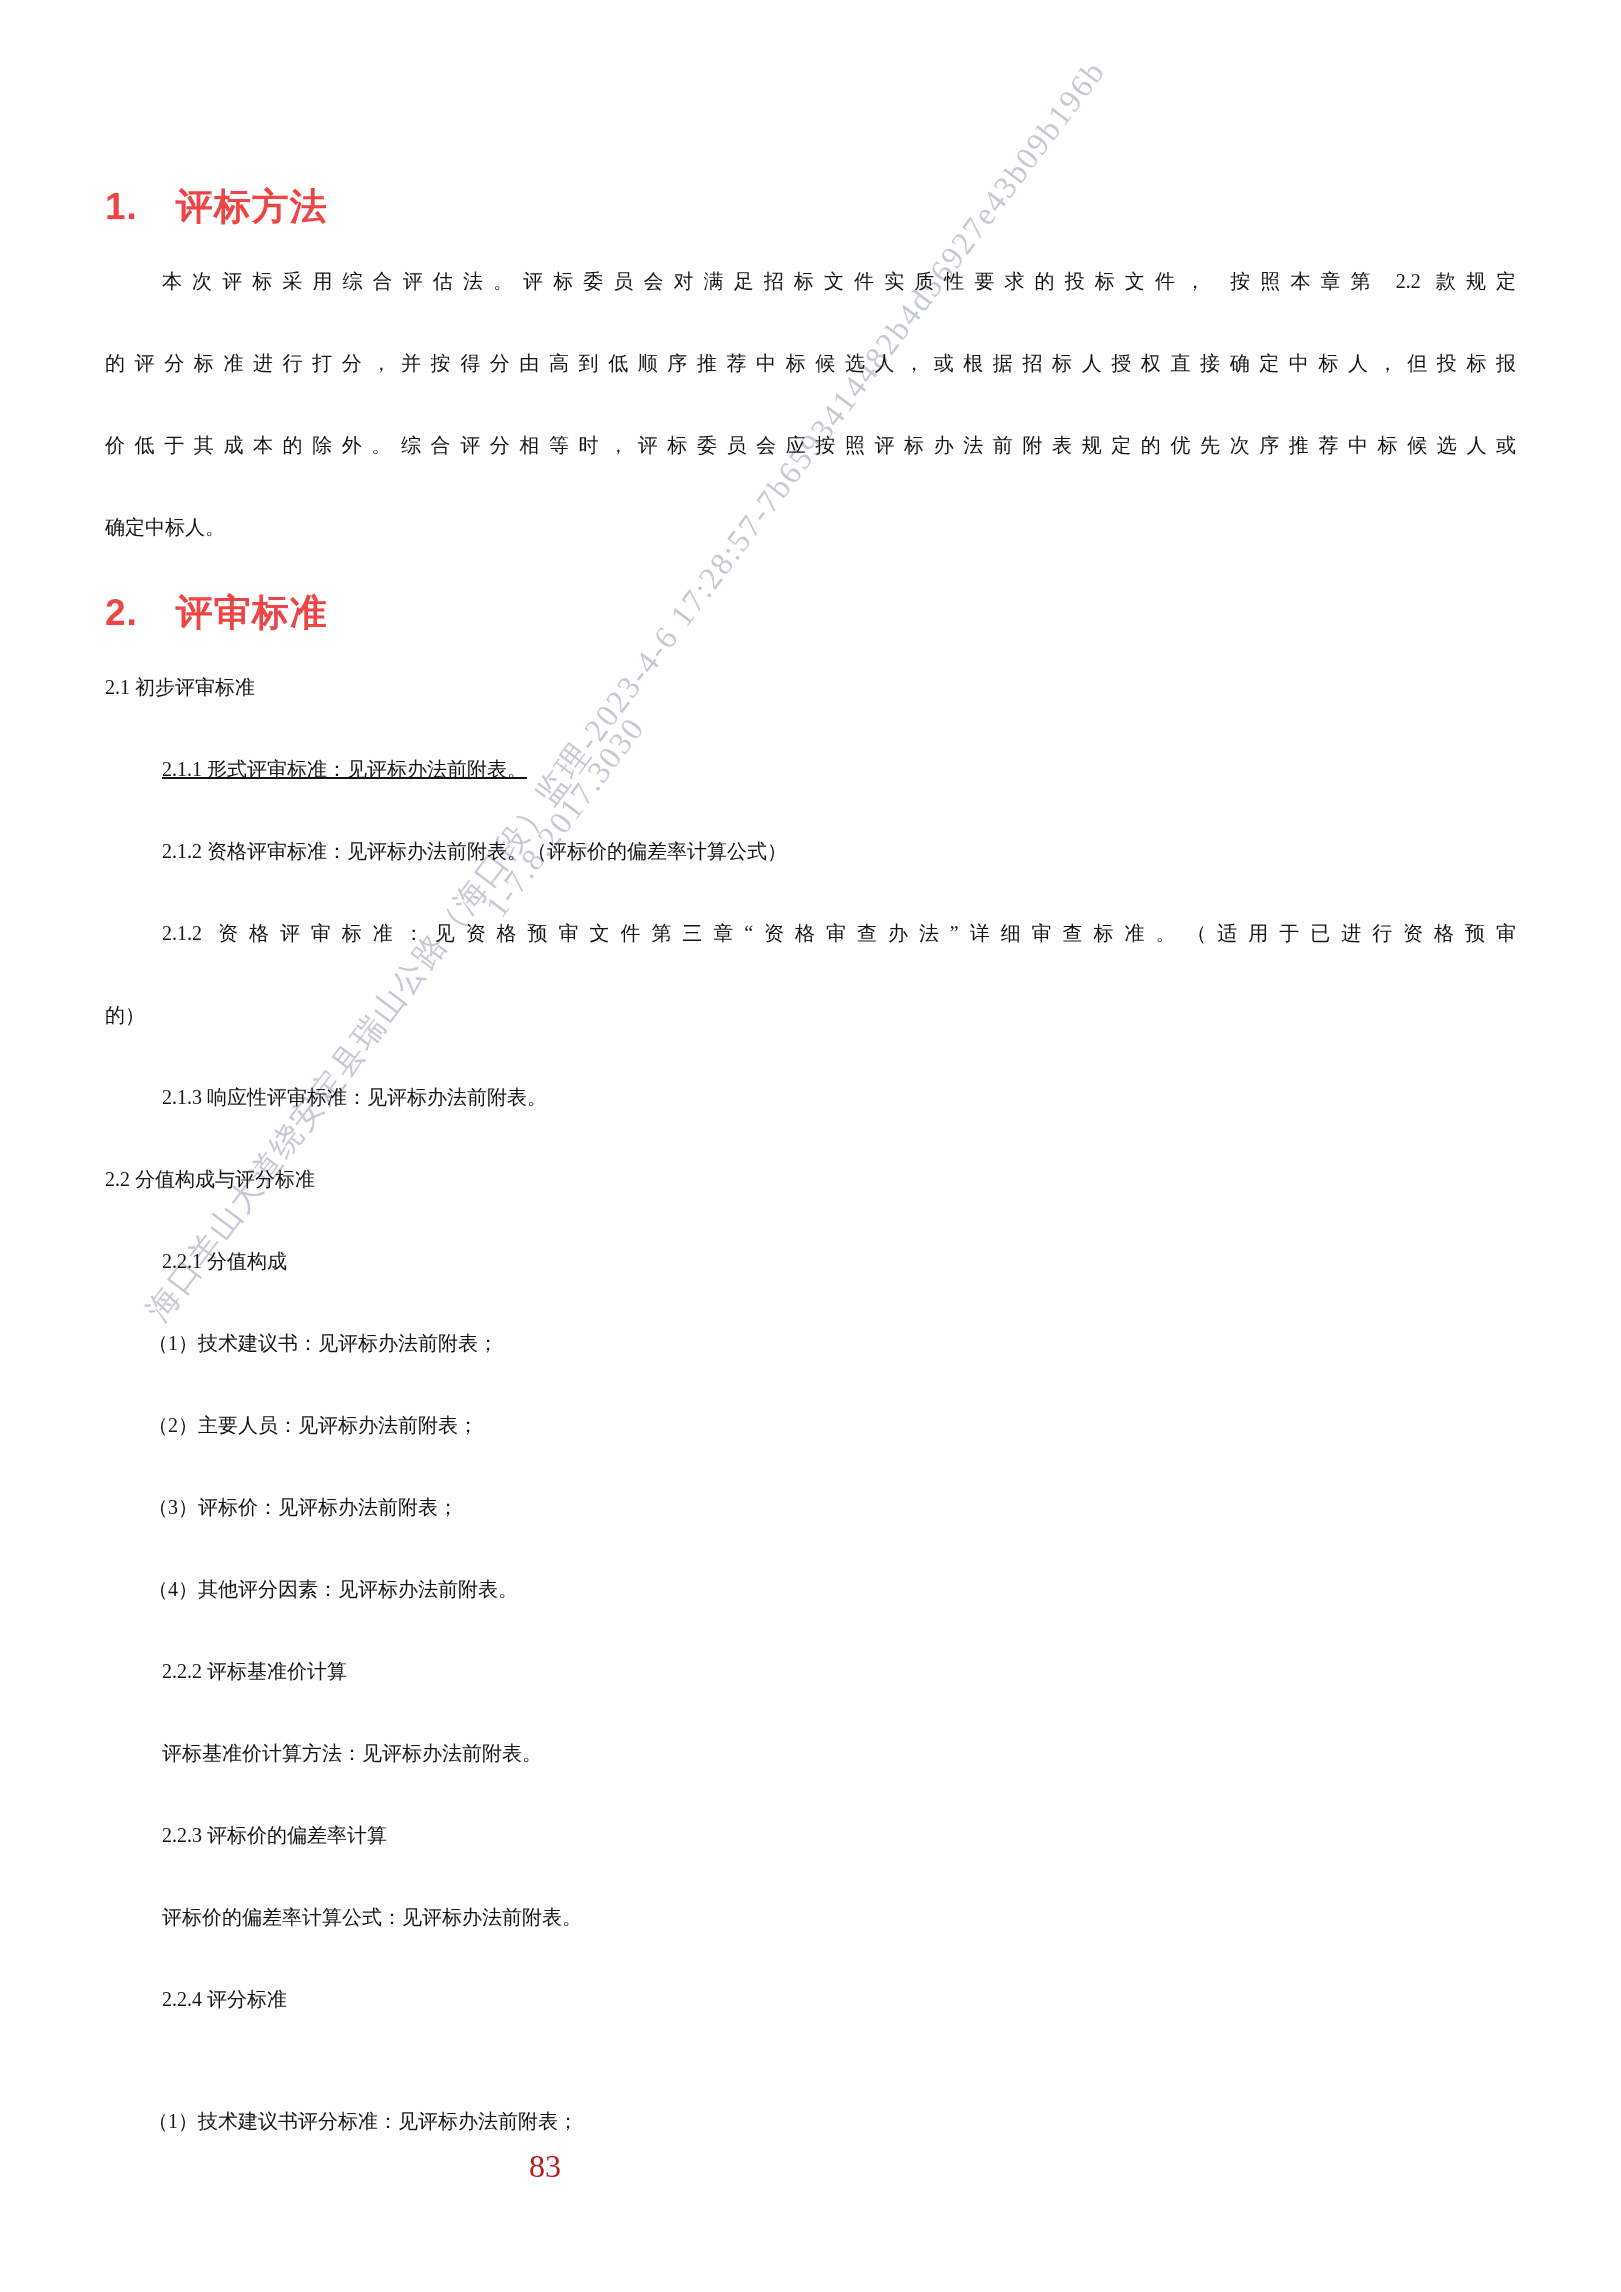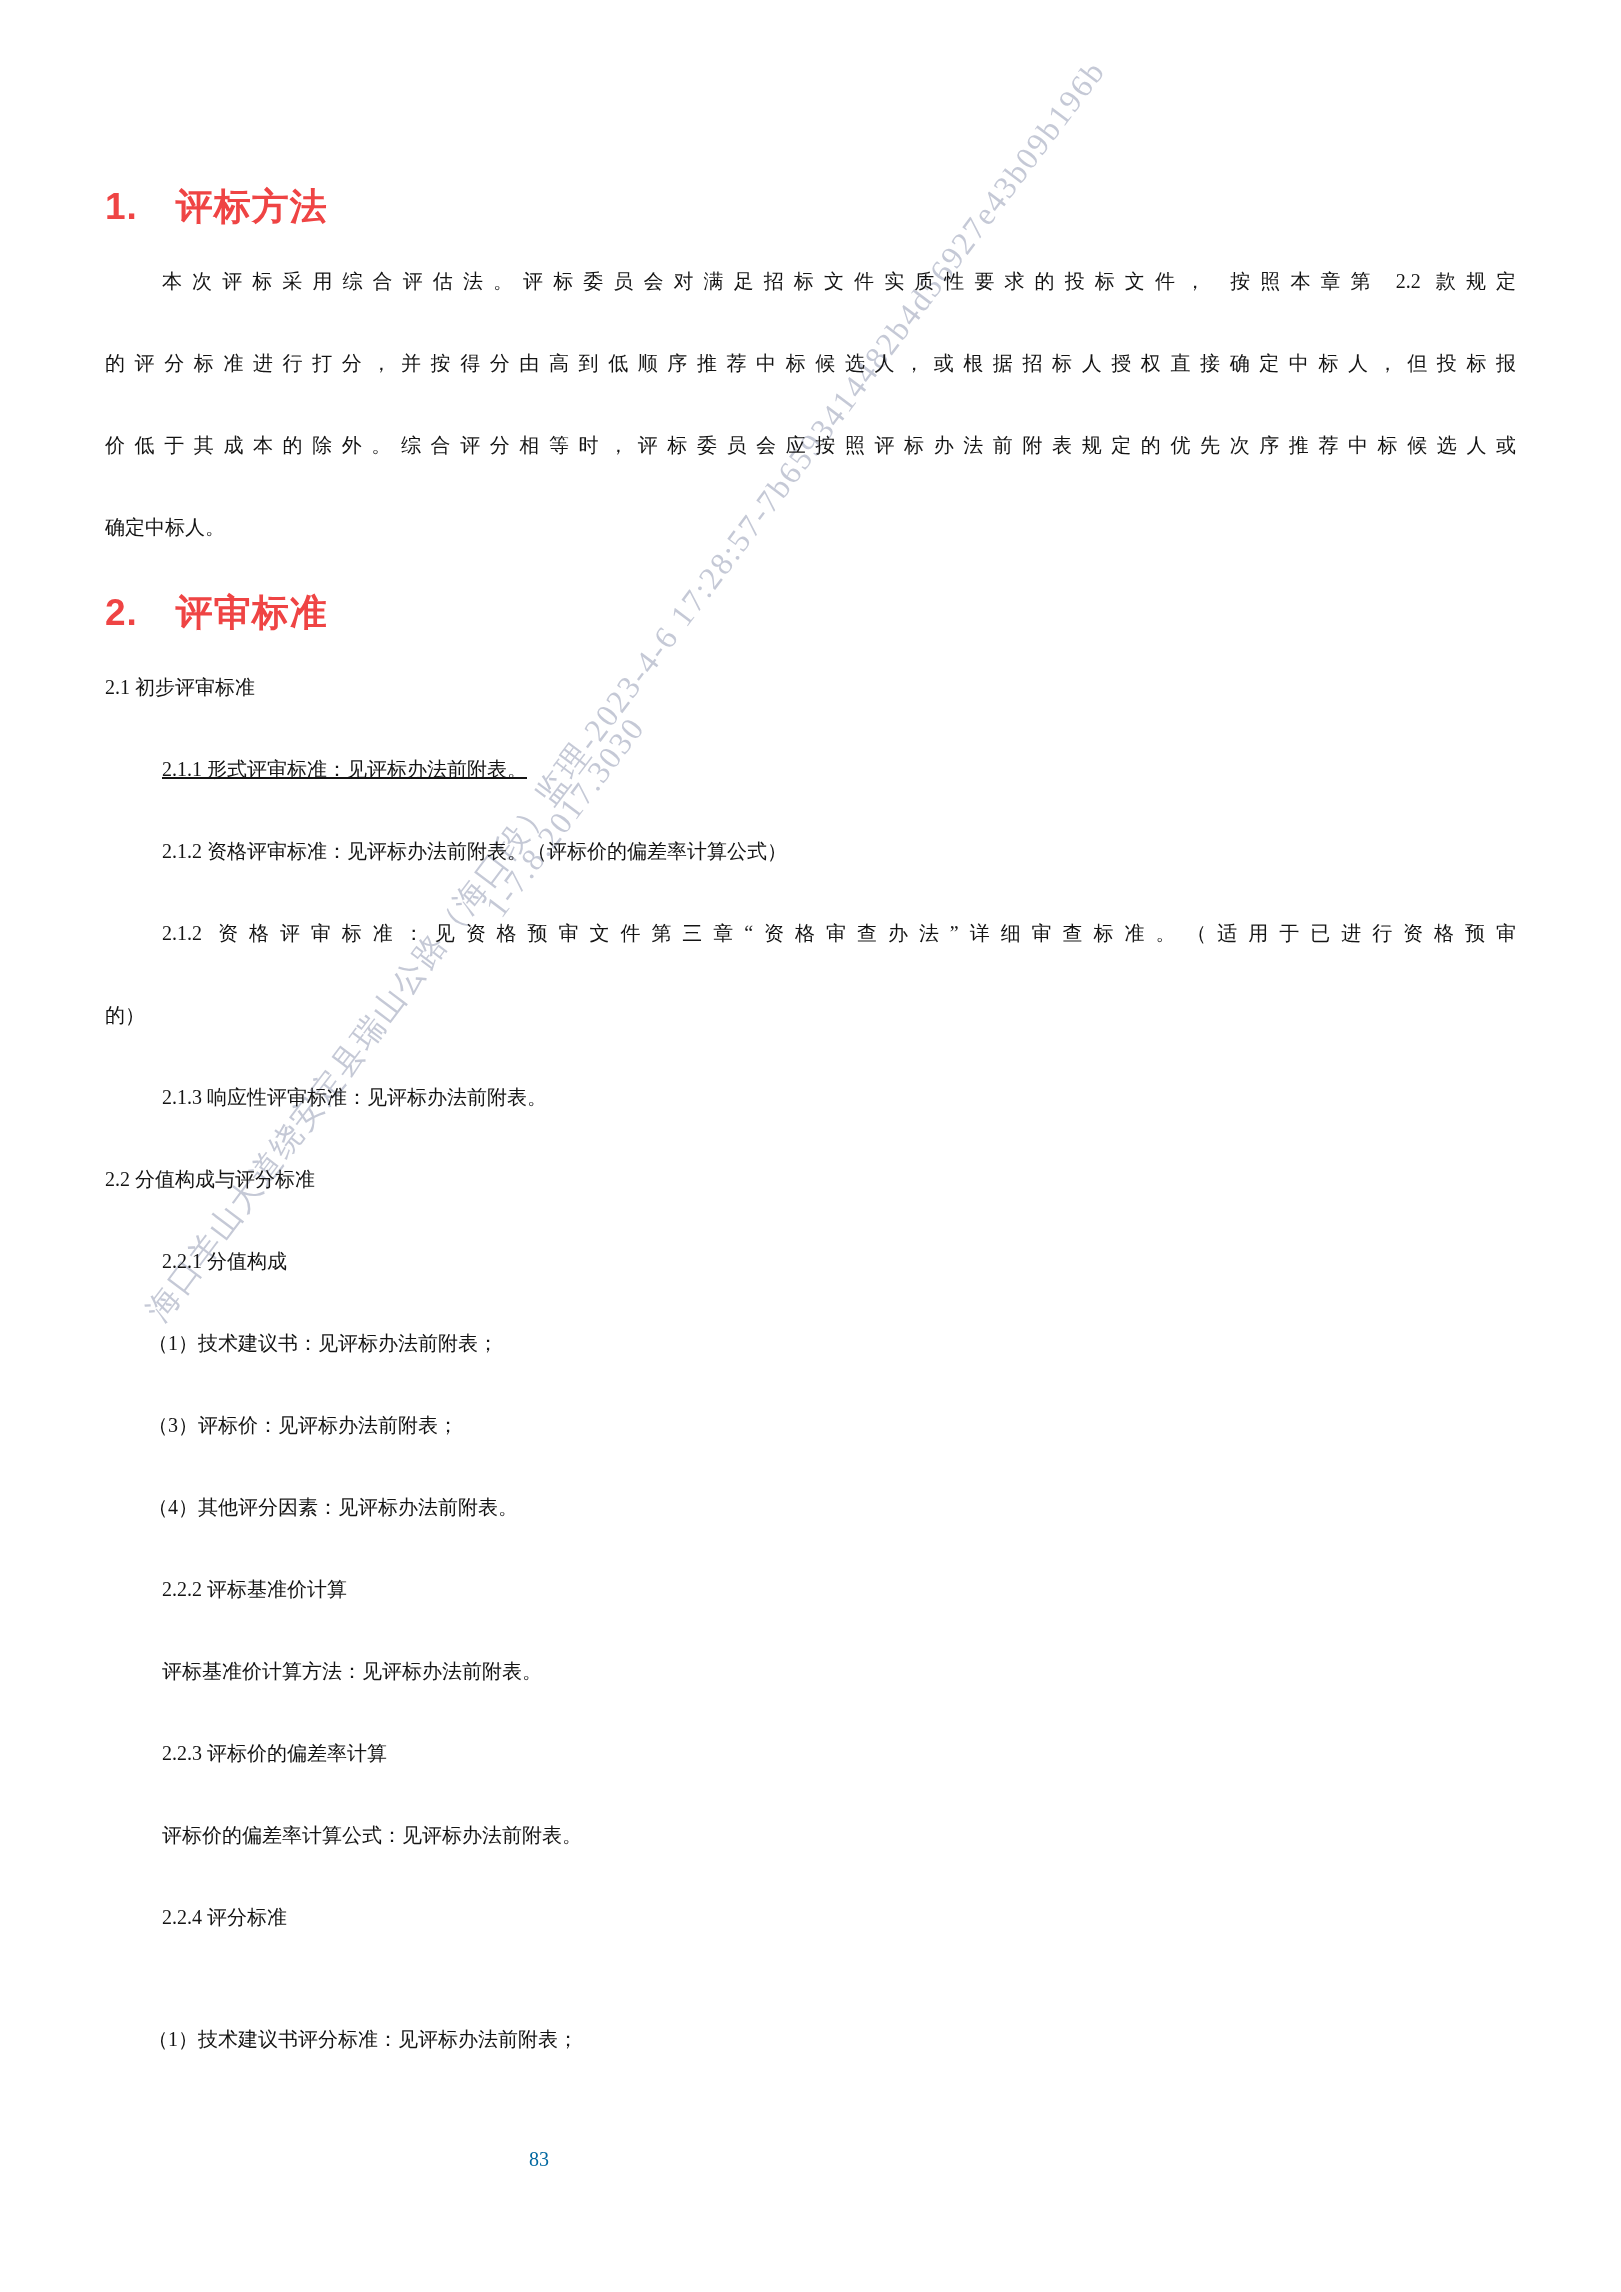--- a/index.html
+++ b/index.html
@@ -34,21 +34,21 @@
     font-size:20px;
     white-space:pre-wrap;
   }
   .justify{
     text-align:justify;
     text-align-last:justify;
   }
   
   .page-number{
     position:absolute;left:529px;top:2148px;z-index:1;
-    font-size:20px;color:#0369a1;
+    font-size:32px;color:#b91c1c;
     font-family:"Liberation Serif","DejaVu Serif",serif;
   }
 </style>
 </head>
 <body>
 
 <div class="page">
 
   <div class="watermark-line wm1">海口羊山大道绕安定县瑞山公路（海口段）监理-2023-4-6 17:28:57-7b6593414482b4d56927e43b09b196b</div>
   <div class="watermark-line wm2">1-7.8.2017.3030</div>
@@ -62,20 +62,21 @@
       <div class="h1" style="padding-left: 0px;">2.　评审标准</div>
       <div class="doc-line" style="padding-left: 0px;">2.1 初步评审标准</div>
       <div class="doc-line" style="padding-left: 57px; text-decoration: underline;">2.1.1 形式评审标准：见评标办法前附表。</div>
       <div class="doc-line" style="padding-left: 57px;">2.1.2 资格评审标准：见评标办法前附表。（评标价的偏差率计算公式）</div>
       <div class="doc-line justify" style="padding-left: 57px;">2.1.2 资格评审标准：见资格预审文件第三章“资格审查办法”详细审查标准。（适用于已进行资格预审</div>
       <div class="doc-line" style="padding-left: 0px;">的）</div>
       <div class="doc-line" style="padding-left: 57px;">2.1.3 响应性评审标准：见评标办法前附表。</div>
       <div class="doc-line" style="padding-left: 0px;">2.2 分值构成与评分标准</div>
       <div class="doc-line" style="padding-left: 57px;">2.2.1 分值构成</div>
       <div class="doc-line" style="padding-left: 43px;">（1）技术建议书：见评标办法前附表；</div>
+      <div class="doc-line" style="padding-left: 43px;">（2）主要人员：见评标办法前附表；</div>
       <div class="doc-line" style="padding-left: 43px;">（3）评标价：见评标办法前附表；</div>
       <div class="doc-line" style="padding-left: 43px;">（4）其他评分因素：见评标办法前附表。</div>
       <div class="doc-line" style="padding-left: 57px;">2.2.2 评标基准价计算</div>
       <div class="doc-line" style="padding-left: 57px;">评标基准价计算方法：见评标办法前附表。</div>
       <div class="doc-line" style="padding-left: 57px;">2.2.3 评标价的偏差率计算</div>
       <div class="doc-line" style="padding-left: 57px;">评标价的偏差率计算公式：见评标办法前附表。</div>
       <div class="doc-line" style="padding-left: 57px;">2.2.4 评分标准</div>
       <div class="doc-line" style="padding-left: 43px; margin-top: 40px;">（1）技术建议书评分标准：见评标办法前附表；</div>
     </div>
 

